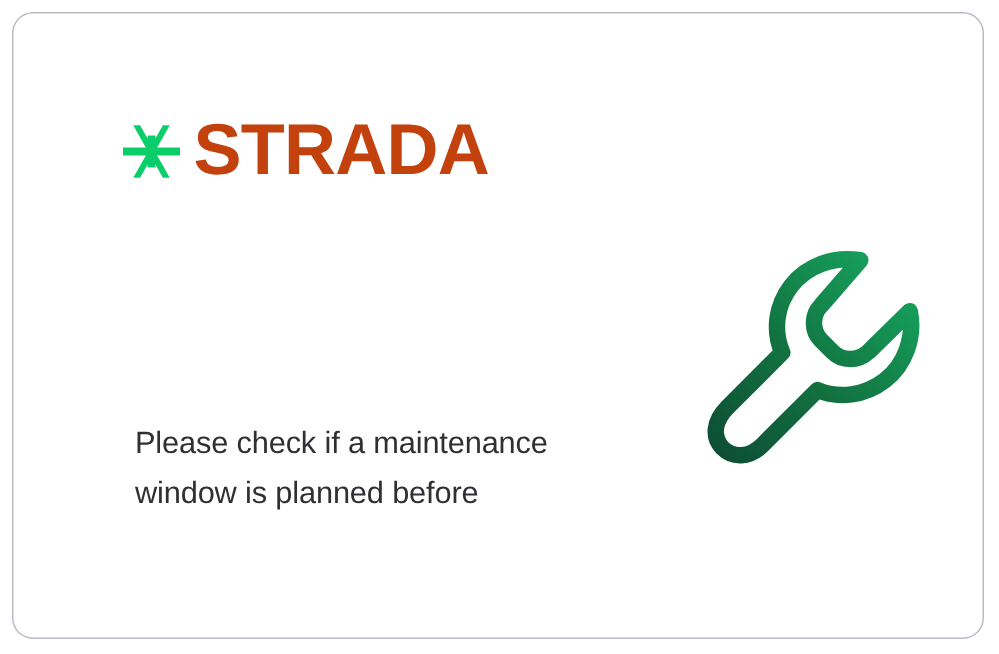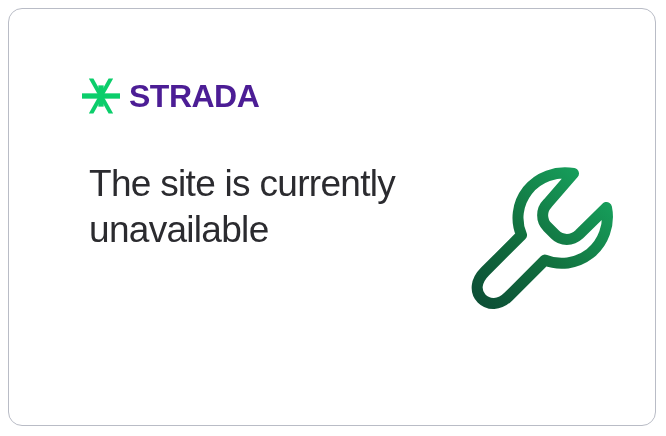--- a/index.html
+++ b/index.html
@@ -45,25 +45,25 @@
     gap: 9px;
   }
   .brand-mark {
     width: 38px;
     height: 38px;
     display: block;
     flex: 0 0 auto;
   }
   .brand-word {
     font-family: "Liberation Sans", sans-serif;
-    font-size: 32px;
+    font-size: 48px;
     font-weight: bold;
     letter-spacing: -0.5px;
     line-height: 1;
-    color: #4c1d95;
+    color: #c2410c;
     white-space: nowrap;
   }
 
   
   .headline {
     position: absolute;
     left: 80px;
     top: 152px;
     width: 330px;
     font-size: 37px;
@@ -118,23 +118,24 @@
           <polygon points="18,96 30,96 56,50 44,50"></polygon>
 
           <polygon points="70,96 82,96 56,50 44,50"></polygon>
 
           <rect x="43" y="22" width="14" height="56"></rect>
         </g>
       </svg>
       <div class="brand-word">STRADA</div>
     </div>
 
-    <h1 class="headline">The site is currently unavailable</h1>
 
     <p class="body-copy">
+      <span>Please check if a maintenance</span>
+      <span>window is planned before</span>
     </p>
 
     <svg class="wrench" viewBox="0 0 166 164" aria-hidden="true">
       <defs>
         <linearGradient id="wrenchGrad" x1="0.05" y1="1" x2="0.95" y2="0.05">
           <stop offset="0%" stop-color="#0d5036"></stop>
           <stop offset="45%" stop-color="#12713f"></stop>
           <stop offset="100%" stop-color="#17a35e"></stop>
         </linearGradient>
       </defs>

